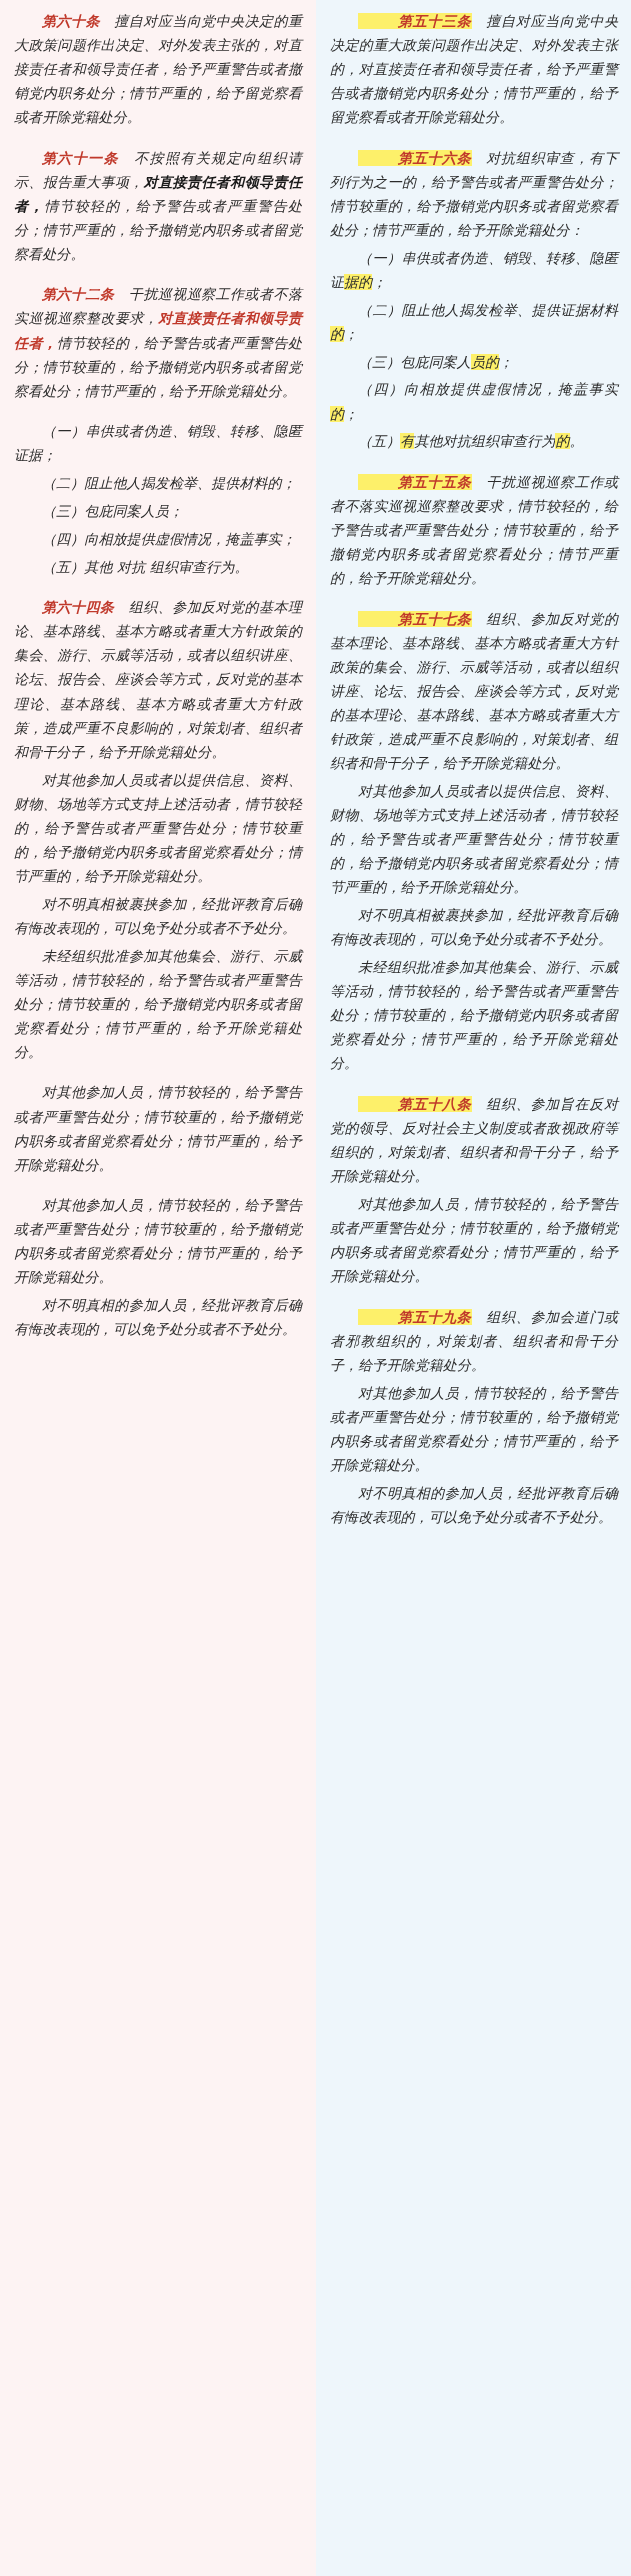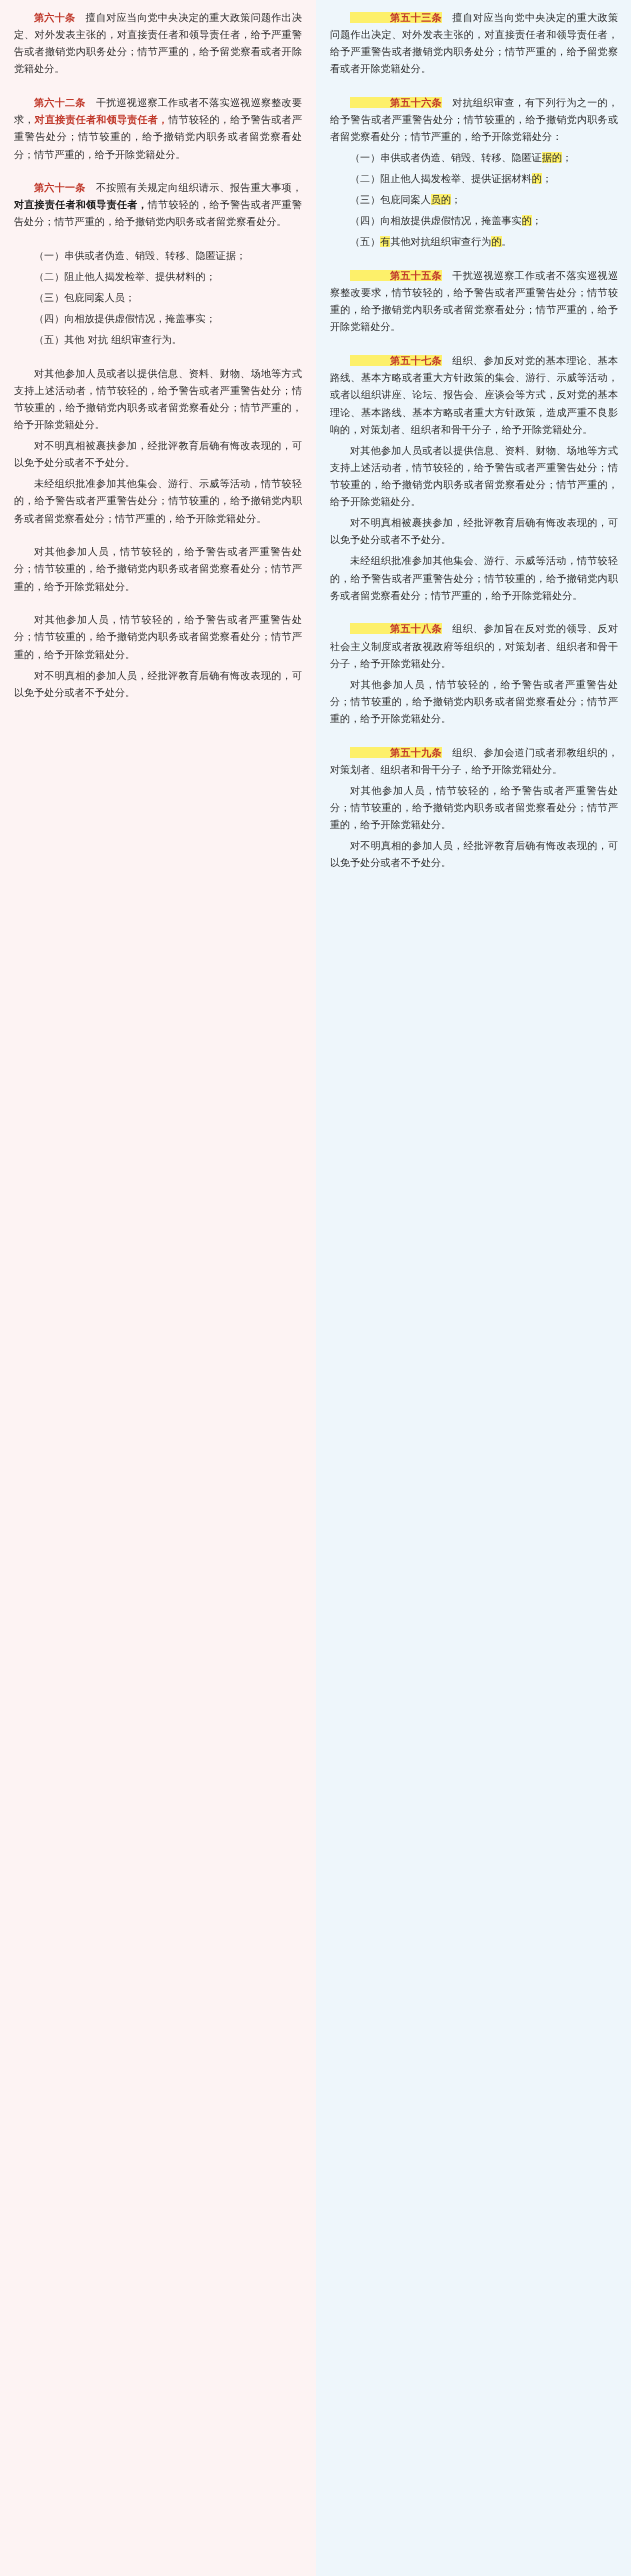--- a/index.html
+++ b/index.html
@@ -28,26 +28,27 @@
   }
   .col-right {
     background: #eef6fb;
     color: #2b2b2b;
   }
   .article {
     margin: 0 0 16.4px 0;
   }
   .article:last-child { margin-bottom: 0; }
   .para {
-    font-size: 10px;
+    font-size: 14px;
     line-height: 1.72;
     text-align: justify;
     text-indent: 2em;
     margin: 0 0 3.8px 0;
     letter-spacing: 0.1px;
+    font-style: italic;
   }
   .para:last-child { margin-bottom: 0; }
   .num {
     font-weight: bold;
   }
   .col-left .num { color: #c0392b; }
   .col-right .num { color: #c0392b; padding-left: 40px; }
   .hl-yellow {
     background: #fdf06a;
   }
@@ -62,33 +63,34 @@
 </style>
 </head>
 <body>
 
 <div class="doc">
   <div class="col col-left" id="left-col">
       <div class="article">
         <p class="para"><span class="num">第六十条</span><span>　擅自对应当向党中央决定的重大政策问题作出决定、对外发表主张的，对直接责任者和领导责任者，给予严重警告或者撤销党内职务处分；情节严重的，给予留党察看或者开除党籍处分。</span></p>
       </div>
       <div class="article">
-        <p class="para"><span class="num">第六十二条</span><span>　干扰巡视巡察工作或者不落实巡视巡察整改要求，</span><span class="bold-red">对直接责任者和领导责任者，</span><span>情节较轻的，给予警告或者严重警告处分；情节较重的，给予撤销党内职务或者留党察看处分；情节严重的，给予开除党籍处分。</span></p>
+        <p class="para"><span class="num">第六十一条</span><span>　不按照有关规定向组织请示、报告重大事项，</span><span class="bold-dark">对直接责任者和领导责任者，</span><span>情节较轻的，给予警告或者严重警告处分；情节严重的，给予撤销党内职务或者留党察看处分。</span></p>
       </div>
       <div class="article">
-        <p class="para"><span class="num">第六十一条</span><span>　不按照有关规定向组织请示、报告重大事项，</span><span class="bold-dark">对直接责任者和领导责任者，</span><span>情节较轻的，给予警告或者严重警告处分；情节严重的，给予撤销党内职务或者留党察看处分。</span></p>
+        <p class="para"><span class="num">第六十二条</span><span>　干扰巡视巡察工作或者不落实巡视巡察整改要求，</span><span class="bold-red">对直接责任者和领导责任者，</span><span>情节较轻的，给予警告或者严重警告处分；情节较重的，给予撤销党内职务或者留党察看处分；情节严重的，给予开除党籍处分。</span></p>
       </div>
       <div class="article">
         <p class="para"><span>（一）串供或者伪造、销毁、转移、隐匿证据；</span></p>
         <p class="para"><span>（二）阻止他人揭发检举、提供材料的；</span></p>
         <p class="para"><span>（三）包庇同案人员；</span></p>
         <p class="para"><span>（四）向相放提供虚假情况，掩盖事实；</span></p>
         <p class="para"><span>（五）其他 对抗 组织审查行为。</span></p>
       </div>
       <div class="article">
+        <p class="para"><span class="num">第六十四条</span><span>　组织、参加反对党的基本理论、基本路线、基本方略或者重大方针政策的集会、游行、示威等活动，或者以组织讲座、论坛、报告会、座谈会等方式，反对党的基本理论、基本路线、基本方略或者重大方针政策，造成严重不良影响的，对策划者、组织者和骨干分子，给予开除党籍处分。</span></p>
         <p class="para"><span>对其他参加人员或者以提供信息、资料、财物、场地等方式支持上述活动者，情节较轻的，给予警告或者严重警告处分；情节较重的，给予撤销党内职务或者留党察看处分；情节严重的，给予开除党籍处分。</span></p>
         <p class="para"><span>对不明真相被裹挟参加，经批评教育后确有悔改表现的，可以免予处分或者不予处分。</span></p>
         <p class="para"><span>未经组织批准参加其他集会、游行、示威等活动，情节较轻的，给予警告或者严重警告处分；情节较重的，给予撤销党内职务或者留党察看处分；情节严重的，给予开除党籍处分。</span></p>
       </div>
       <div class="article">
         <p class="para"><span>对其他参加人员，情节较轻的，给予警告或者严重警告处分；情节较重的，给予撤销党内职务或者留党察看处分；情节严重的，给予开除党籍处分。</span></p>
       </div>
       <div class="article">
         <p class="para"><span>对其他参加人员，情节较轻的，给予警告或者严重警告处分；情节较重的，给予撤销党内职务或者留党察看处分；情节严重的，给予开除党籍处分。</span></p>
         <p class="para"><span>对不明真相的参加人员，经批评教育后确有悔改表现的，可以免予处分或者不予处分。</span></p>

